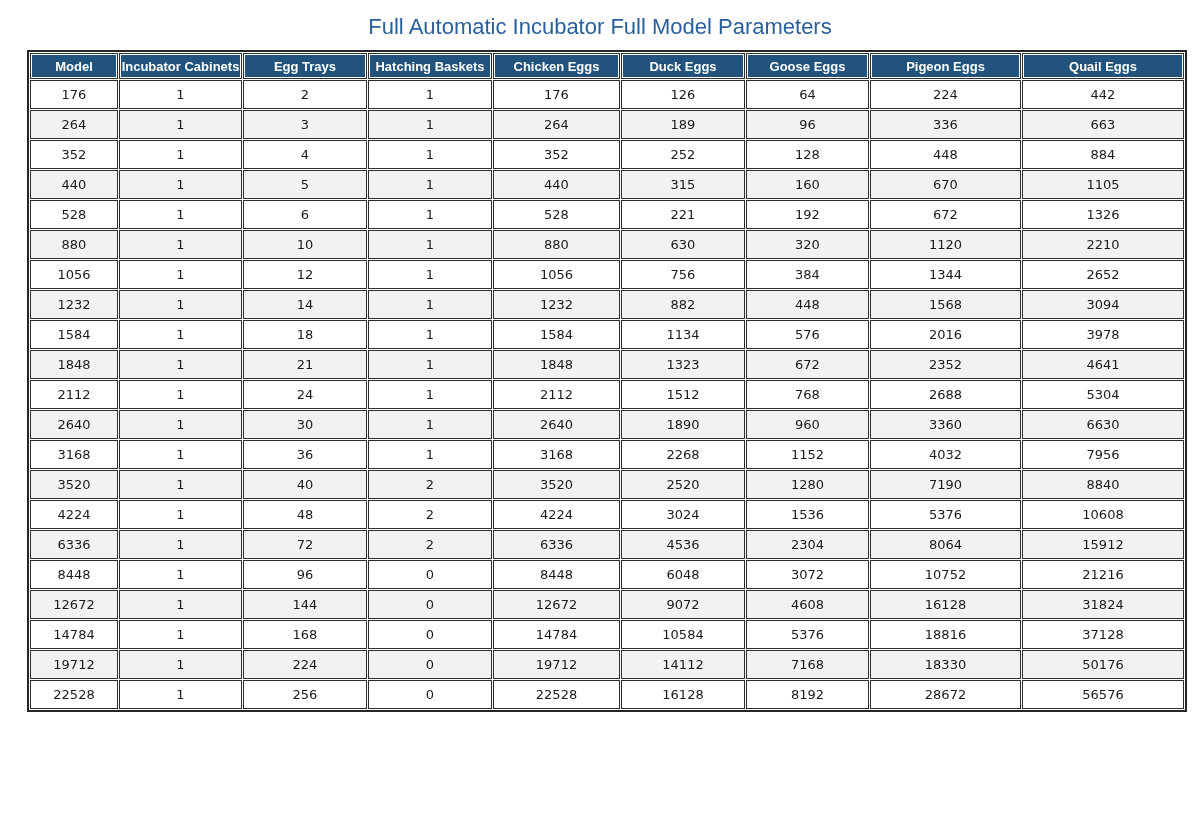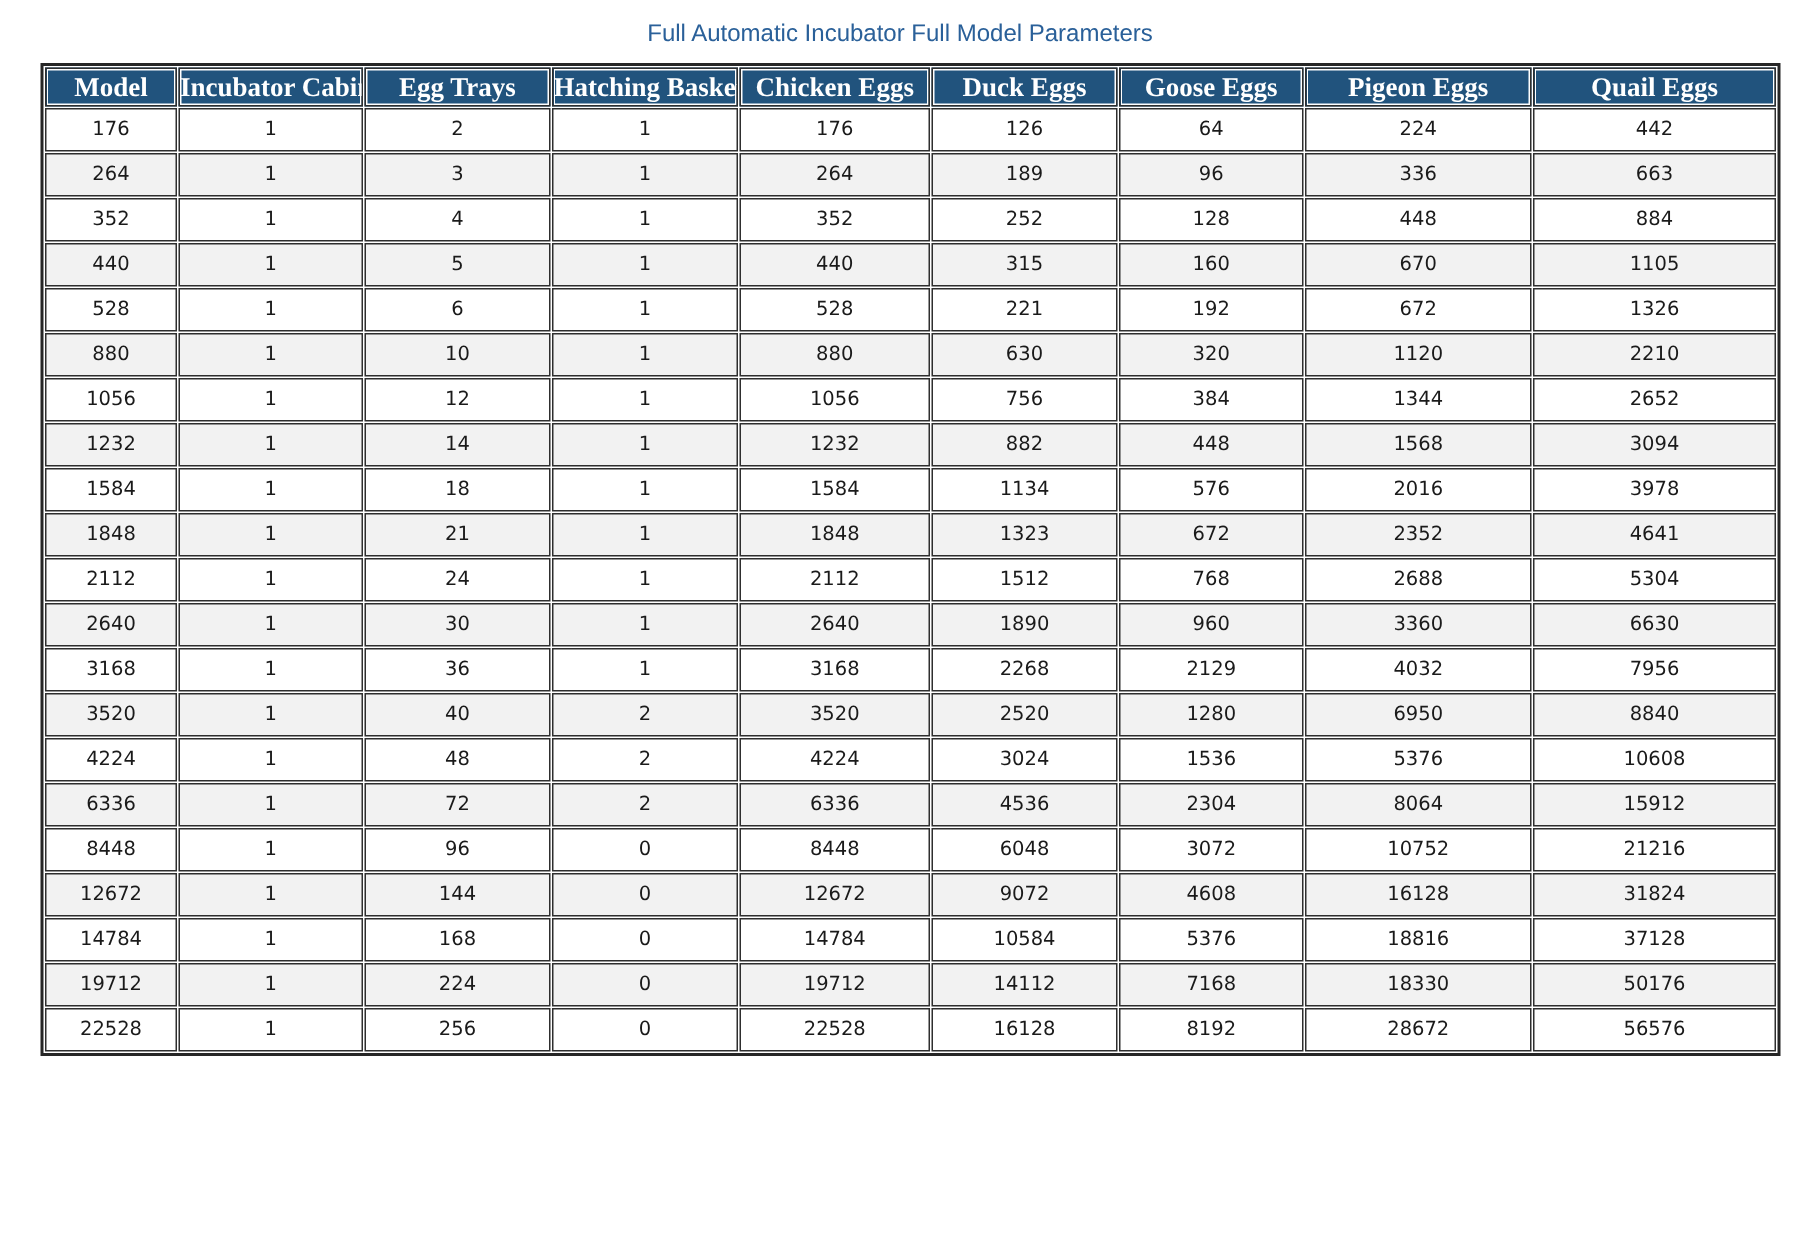--- a/index.html
+++ b/index.html
@@ -13,39 +13,39 @@
     --cell-text:#1a1a1a;
   }
   html,body{margin:0;padding:0;background:#ffffff;}
   body{
     width:1200px;height:827px;overflow:hidden;
     font-family:"DejaVu Sans",sans-serif;
   }
   .page-title{
     text-align:center;
     font-family:"Liberation Sans",sans-serif;
-    font-size:16px;
+    font-size:22px;
     font-weight:400;
     color:var(--title-color);
     margin:14px 0 10px 0;
   }
   table.params{
     table-layout:fixed;
     width:1146px;
     margin-left:27px;
     border-collapse:separate;
     border-spacing:1px;
     background:#ffffff;
     border:2px solid var(--outer-border);
   }
   table.params th{
     background:var(--header-bg);
     color:var(--header-text);
-    font-family:Liberation Serif, serif;
-    font-size:18px;
+    font-family:Liberation Sans, sans-serif;
+    font-size:13px;
     font-weight:bold;
     height:24px;
     padding:0;
     text-align:center;
     vertical-align:middle;
     white-space:nowrap;
     overflow:hidden;
     border:1px solid var(--border-color);
     box-shadow:inset 0 0 0 1px #ffffff;
   }
@@ -236,33 +236,33 @@
         <td>3360</td>
         <td>6630</td>
       </tr>
       <tr>
         <td>3168</td>
         <td>1</td>
         <td>36</td>
         <td>1</td>
         <td>3168</td>
         <td>2268</td>
-        <td>2129</td>
+        <td>1152</td>
         <td>4032</td>
         <td>7956</td>
       </tr>
       <tr>
         <td>3520</td>
         <td>1</td>
         <td>40</td>
         <td>2</td>
         <td>3520</td>
         <td>2520</td>
         <td>1280</td>
-        <td>6950</td>
+        <td>7190</td>
         <td>8840</td>
       </tr>
       <tr>
         <td>4224</td>
         <td>1</td>
         <td>48</td>
         <td>2</td>
         <td>4224</td>
         <td>3024</td>
         <td>1536</td>

